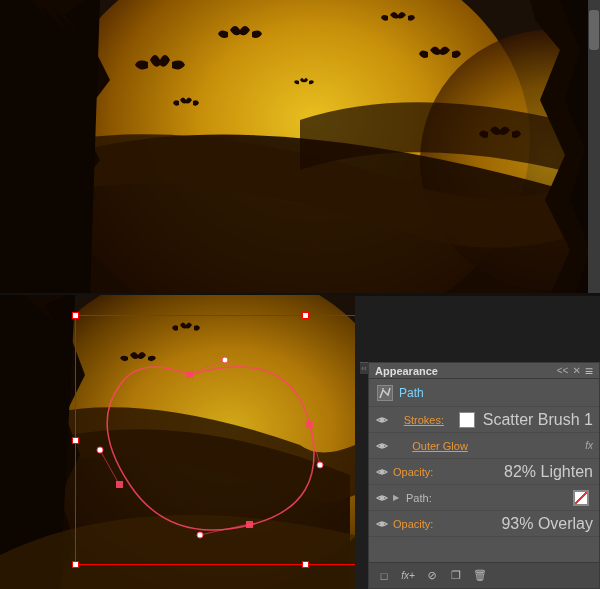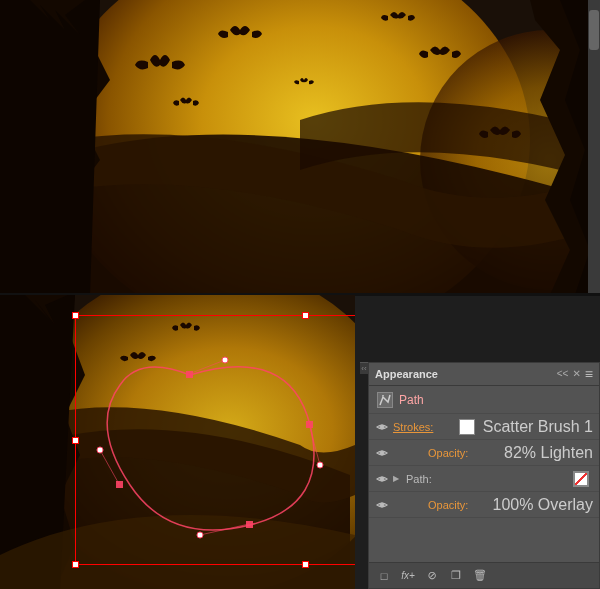--- a/index.html
+++ b/index.html
@@ -92,21 +92,21 @@
       border: 1px solid #3a3a3a;
     }
 
     .panel-header {
       display: flex;
       align-items: center;
       justify-content: space-between;
       background: #535353;
       padding: 4px 6px;
       border-bottom: 1px solid #3a3a3a;
-      height: 23px;
+      height: 16px;
     }
 
     .panel-title {
       font-size: 11px;
       color: #ddd;
       font-weight: bold;
     }
 
     .panel-controls {
       display: flex;
@@ -144,21 +144,21 @@
       display: flex;
       align-items: center;
       justify-content: center;
       font-size: 10px;
       color: #ccc;
       border: 1px solid #888;
     }
 
     .path-label-text {
       font-size: 12px;
-      color: #fca5a5;
+      color: #7dd3fc;
     }
 
     
     .appearance-row {
       display: flex;
       align-items: center;
       padding: 3px 6px;
       height: 26px;
       border-bottom: 1px solid #4a4a4a;
       background: #535353;
@@ -196,25 +196,25 @@
     .row-label {
       font-size: 11px;
       color: #bbb;
       flex: 1;
     }
 
     .row-label.orange {
       color: #e8963a;
       text-decoration: underline;
       text-decoration-color: #e8963a;
+      text-align: center;
     }
 
     .row-label.orange-plain {
       color: #e8963a;
-      margin-left: 35px;
     }
 
     .row-value {
       font-size: 16px;
       color: #ccc;
       margin-left: 4px;
     }
 
     .stroke-swatch {
       width: 16px;
@@ -458,56 +458,67 @@
           <circle cx="6" cy="4" r="2" fill="#bbb"></circle>
         </svg>
       </div>
       <span class="row-label orange">Strokes:</span>
       <div class="stroke-swatch">
         <div class="stroke-swatch-inner"></div>
       </div>
       <span class="row-value">Scatter Brush 1</span>
     </div>
 
-
     <div class="appearance-row">
       <div class="eye-icon">
         <svg class="eye-svg" viewBox="0 0 12 8">
           <path d="M 1 4 Q 6 0 11 4 Q 6 8 1 4 Z"></path>
           <circle cx="6" cy="4" r="2" fill="#bbb"></circle>
         </svg>
       </div>
-      <span class="row-label orange-plain">Opacity:</span>
-      <span class="row-value">82% Lighten</span>
+      <span class="row-label orange">Outer Glow</span>
+      <span style="flex:1"></span>
+      <span class="fx-badge">fx</span>
     </div>
 
     <div class="appearance-row">
       <div class="eye-icon">
         <svg class="eye-svg" viewBox="0 0 12 8">
           <path d="M 1 4 Q 6 0 11 4 Q 6 8 1 4 Z"></path>
           <circle cx="6" cy="4" r="2" fill="#bbb"></circle>
         </svg>
       </div>
-      <div class="expand-arrow">▶</div>
-      <span class="row-label" style="color:#bbb;">Path:</span>
-      <div class="fill-swatch">
-        <div class="fill-swatch-x"></div>
-        <div class="fill-swatch-border"></div>
-      </div>
+      <span class="row-label orange-plain">Opacity:</span>
+      <span class="row-value">82% Lighten</span>
     </div>
 
     <div class="appearance-row">
       <div class="eye-icon">
         <svg class="eye-svg" viewBox="0 0 12 8">
           <path d="M 1 4 Q 6 0 11 4 Q 6 8 1 4 Z"></path>
           <circle cx="6" cy="4" r="2" fill="#bbb"></circle>
         </svg>
       </div>
+      <div class="expand-arrow">▶</div>
+      <span class="row-label" style="color:#bbb;">Path:</span>
+      <div class="fill-swatch">
+        <div class="fill-swatch-x"></div>
+        <div class="fill-swatch-border"></div>
+      </div>
+    </div>
+
+    <div class="appearance-row">
+      <div class="eye-icon">
+        <svg class="eye-svg" viewBox="0 0 12 8">
+          <path d="M 1 4 Q 6 0 11 4 Q 6 8 1 4 Z"></path>
+          <circle cx="6" cy="4" r="2" fill="#bbb"></circle>
+        </svg>
+      </div>
       <span class="row-label orange-plain">Opacity:</span>
-      <span class="row-value">100% Overlay</span>
+      <span class="row-value">93% Overlay</span>
     </div>
 
     <div class="panel-footer">
       <div class="footer-btn">□</div>
       <div class="footer-btn" style="font-style:italic;font-size:10px;">fx+</div>
       <div class="footer-btn">⊘</div>
       <div class="footer-btn">❐</div>
       <div class="footer-btn">🗑</div>
     </div>
 

